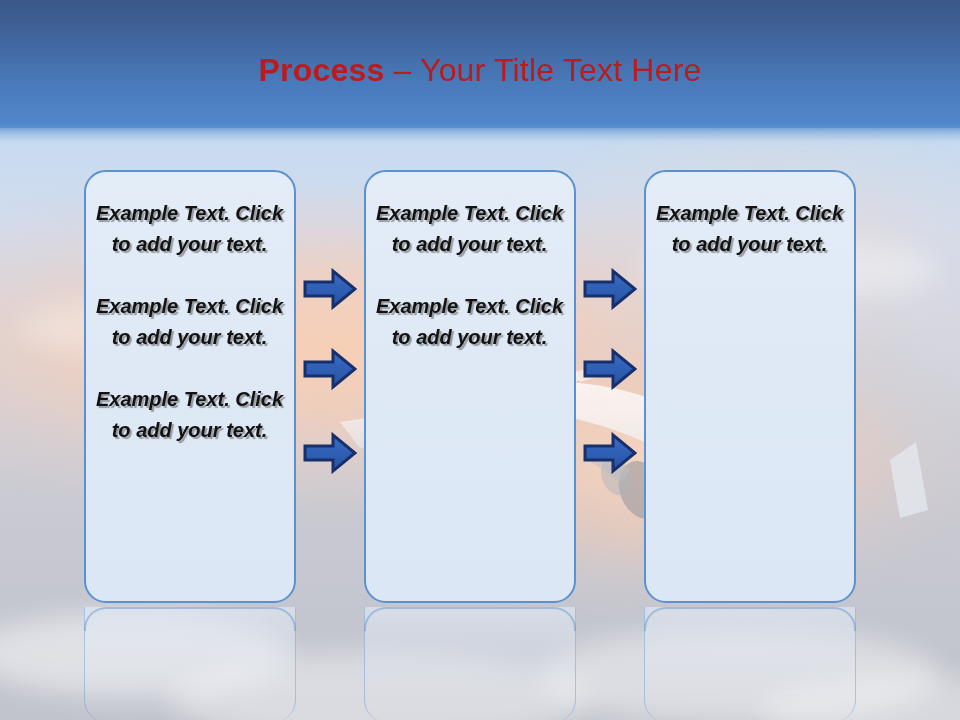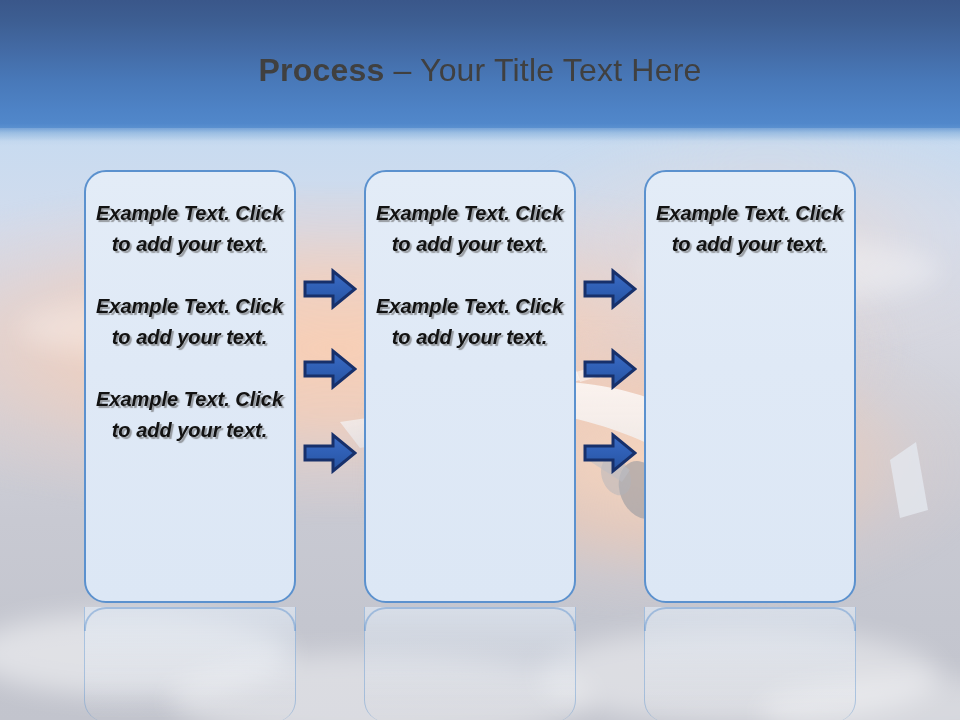--- a/index.html
+++ b/index.html
@@ -129,21 +129,21 @@
         rgba(120,167,216,0.55) 40%,
         rgba(165,196,228,0.15) 78%,
         rgba(185,208,234,0) 100%);
   }
   .slide-title {
     position: absolute;
     left: 0;
     top: 50px;
     width: 960px;
     text-align: center;
-    color: #404040;
+    color: #b91c1c;
     font-size: 32px;
     line-height: 40px;
     letter-spacing: 0.2px;
     white-space: nowrap;
   }
   .slide-title .t-bold { font-weight: bold; }
   .slide-title .t-rest { font-weight: normal; }
 
   
   .boxes-layer { position: absolute; inset: 0; }

